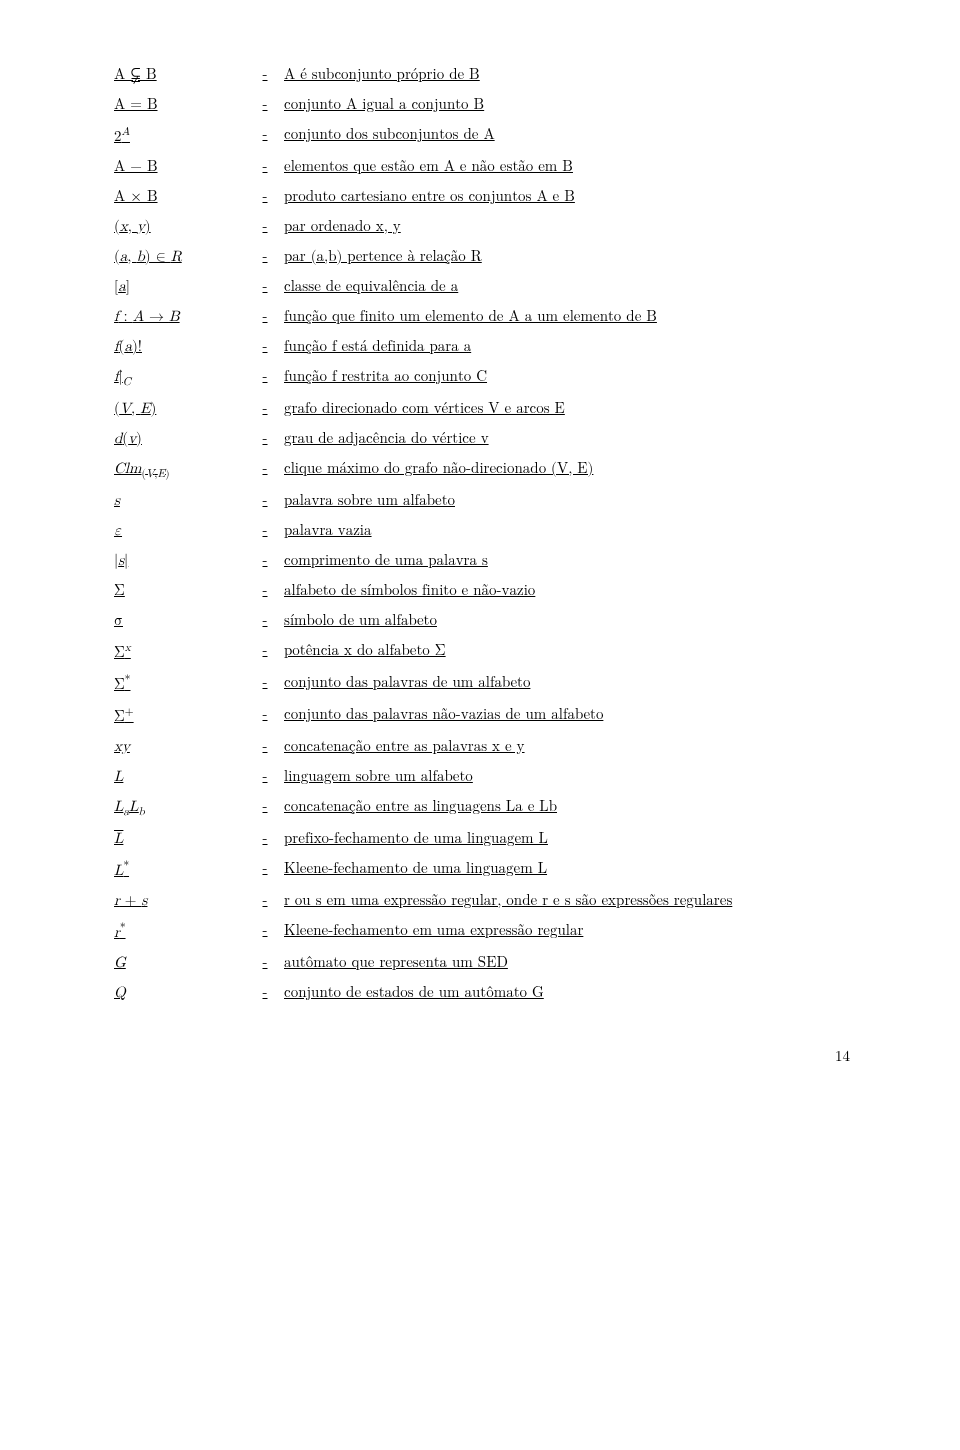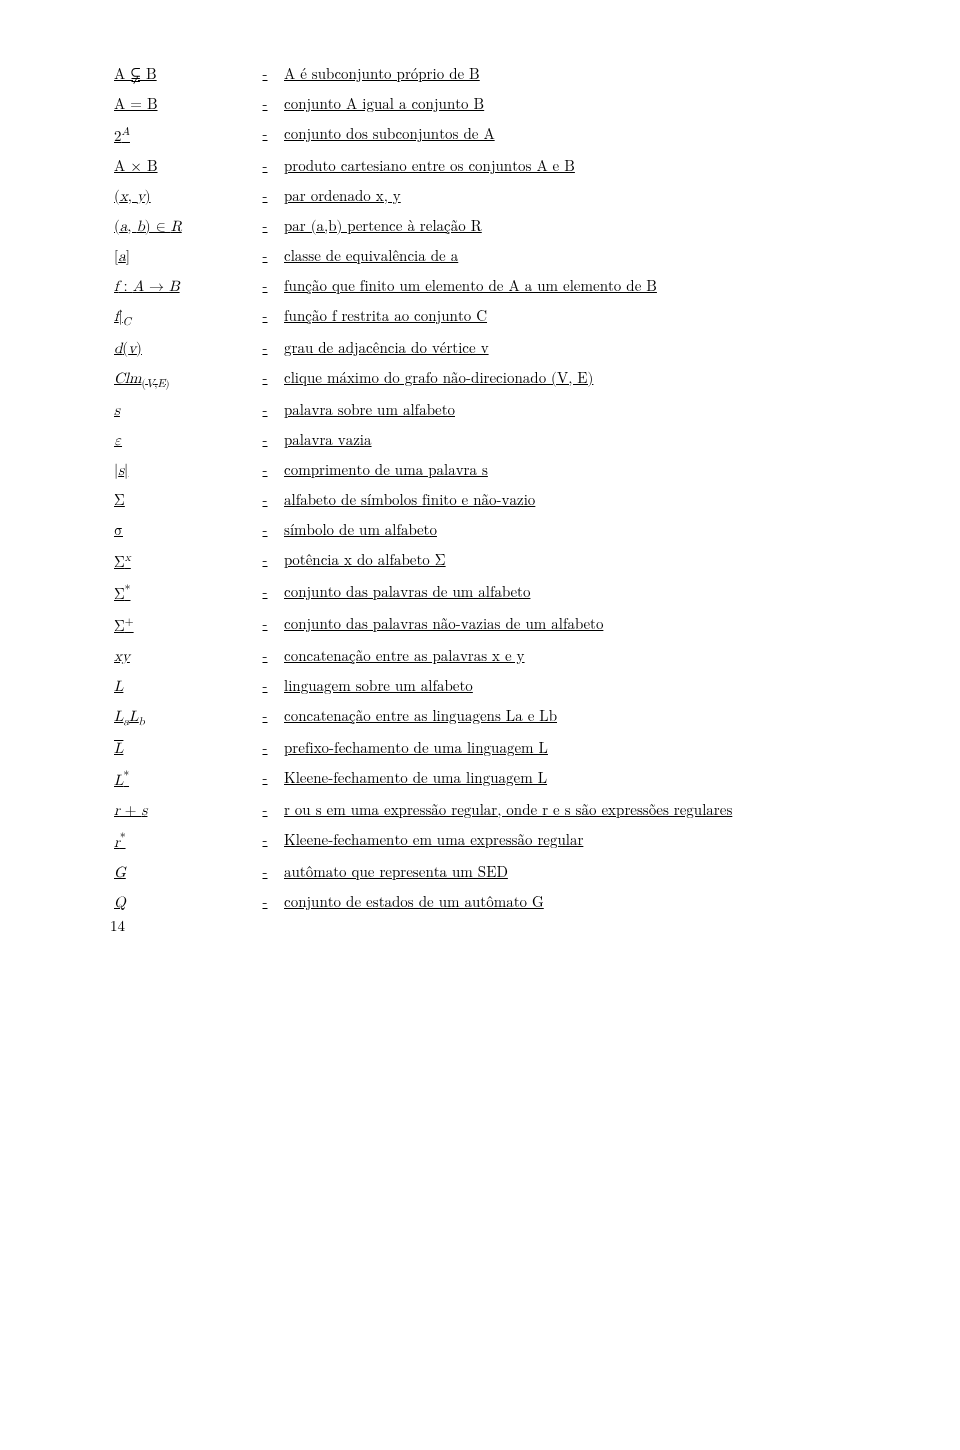--- a/index.html
+++ b/index.html
@@ -33,21 +33,22 @@
       white-space: nowrap;
     }
     td.dash {
       width: 30px;
       text-align: center;
     }
     td.description {
       
     }
     .page-number {
-      text-align: left;
+      text-align: right;
+      margin-top: 40px;
       font-size: 15px;
     }
     sup { font-size: 0.75em; vertical-align: super; }
     sub { font-size: 0.75em; vertical-align: sub; }
   </style>
 </head>
 <body>
 
 <div class="page">
   <table>
@@ -61,20 +62,25 @@
           <td class="symbol">A = B</td>
           <td class="dash">-</td>
           <td class="description">conjunto A igual a conjunto B</td>
         </tr>
         <tr>
           <td class="symbol">2<sup><i>A</i></sup></td>
           <td class="dash">-</td>
           <td class="description">conjunto dos subconjuntos de A</td>
         </tr>
         <tr>
+          <td class="symbol">A − B</td>
+          <td class="dash">-</td>
+          <td class="description">elementos que estão em A e não estão em B</td>
+        </tr>
+        <tr>
           <td class="symbol">A × B</td>
           <td class="dash">-</td>
           <td class="description">produto cartesiano entre os conjuntos A e B</td>
         </tr>
         <tr>
           <td class="symbol">(<i>x</i>, <i>y</i>)</td>
           <td class="dash">-</td>
           <td class="description">par ordenado x, y</td>
         </tr>
         <tr>
@@ -86,23 +92,33 @@
           <td class="symbol">[<i>a</i>]</td>
           <td class="dash">-</td>
           <td class="description">classe de equivalência de a</td>
         </tr>
         <tr>
           <td class="symbol"><i>f</i> : <i>A</i> → <i>B</i></td>
           <td class="dash">-</td>
           <td class="description">função que finito um elemento de A a um elemento de B</td>
         </tr>
         <tr>
+          <td class="symbol"><i>f</i>(<i>a</i>)!</td>
+          <td class="dash">-</td>
+          <td class="description">função f está definida para a</td>
+        </tr>
+        <tr>
           <td class="symbol"><i>f</i>|<sub><i>C</i></sub></td>
           <td class="dash">-</td>
           <td class="description">função f restrita ao conjunto C</td>
+        </tr>
+        <tr>
+          <td class="symbol">(<i>V</i>, <i>E</i>)</td>
+          <td class="dash">-</td>
+          <td class="description">grafo direcionado com vértices V e arcos E</td>
         </tr>
         <tr>
           <td class="symbol"><i>d</i>(<i>v</i>)</td>
           <td class="dash">-</td>
           <td class="description">grau de adjacência do vértice v</td>
         </tr>
         <tr>
           <td class="symbol"><i>Clm</i><sub>(<i>V</i>,<i>E</i>)</sub></td>
           <td class="dash">-</td>
           <td class="description">clique máximo do grafo não-direcionado (V, E)</td>

